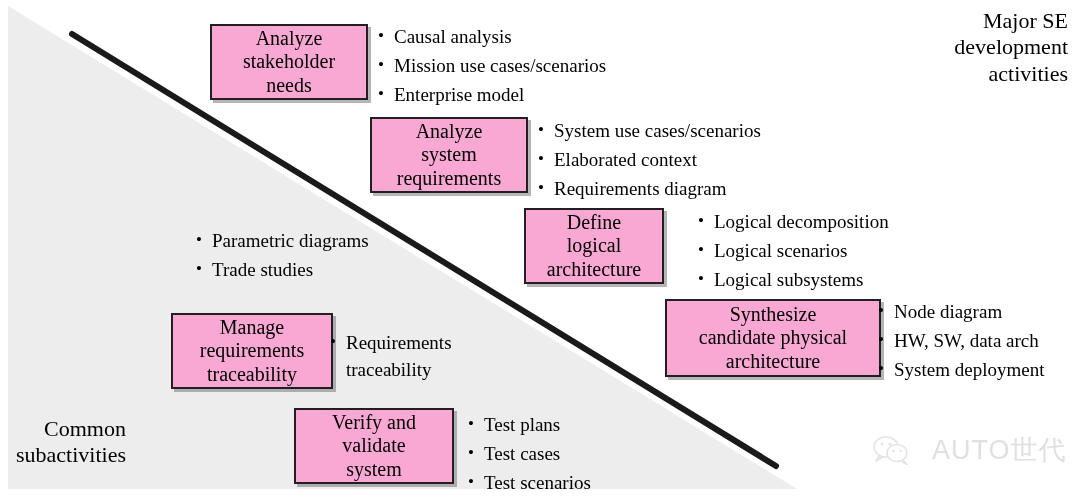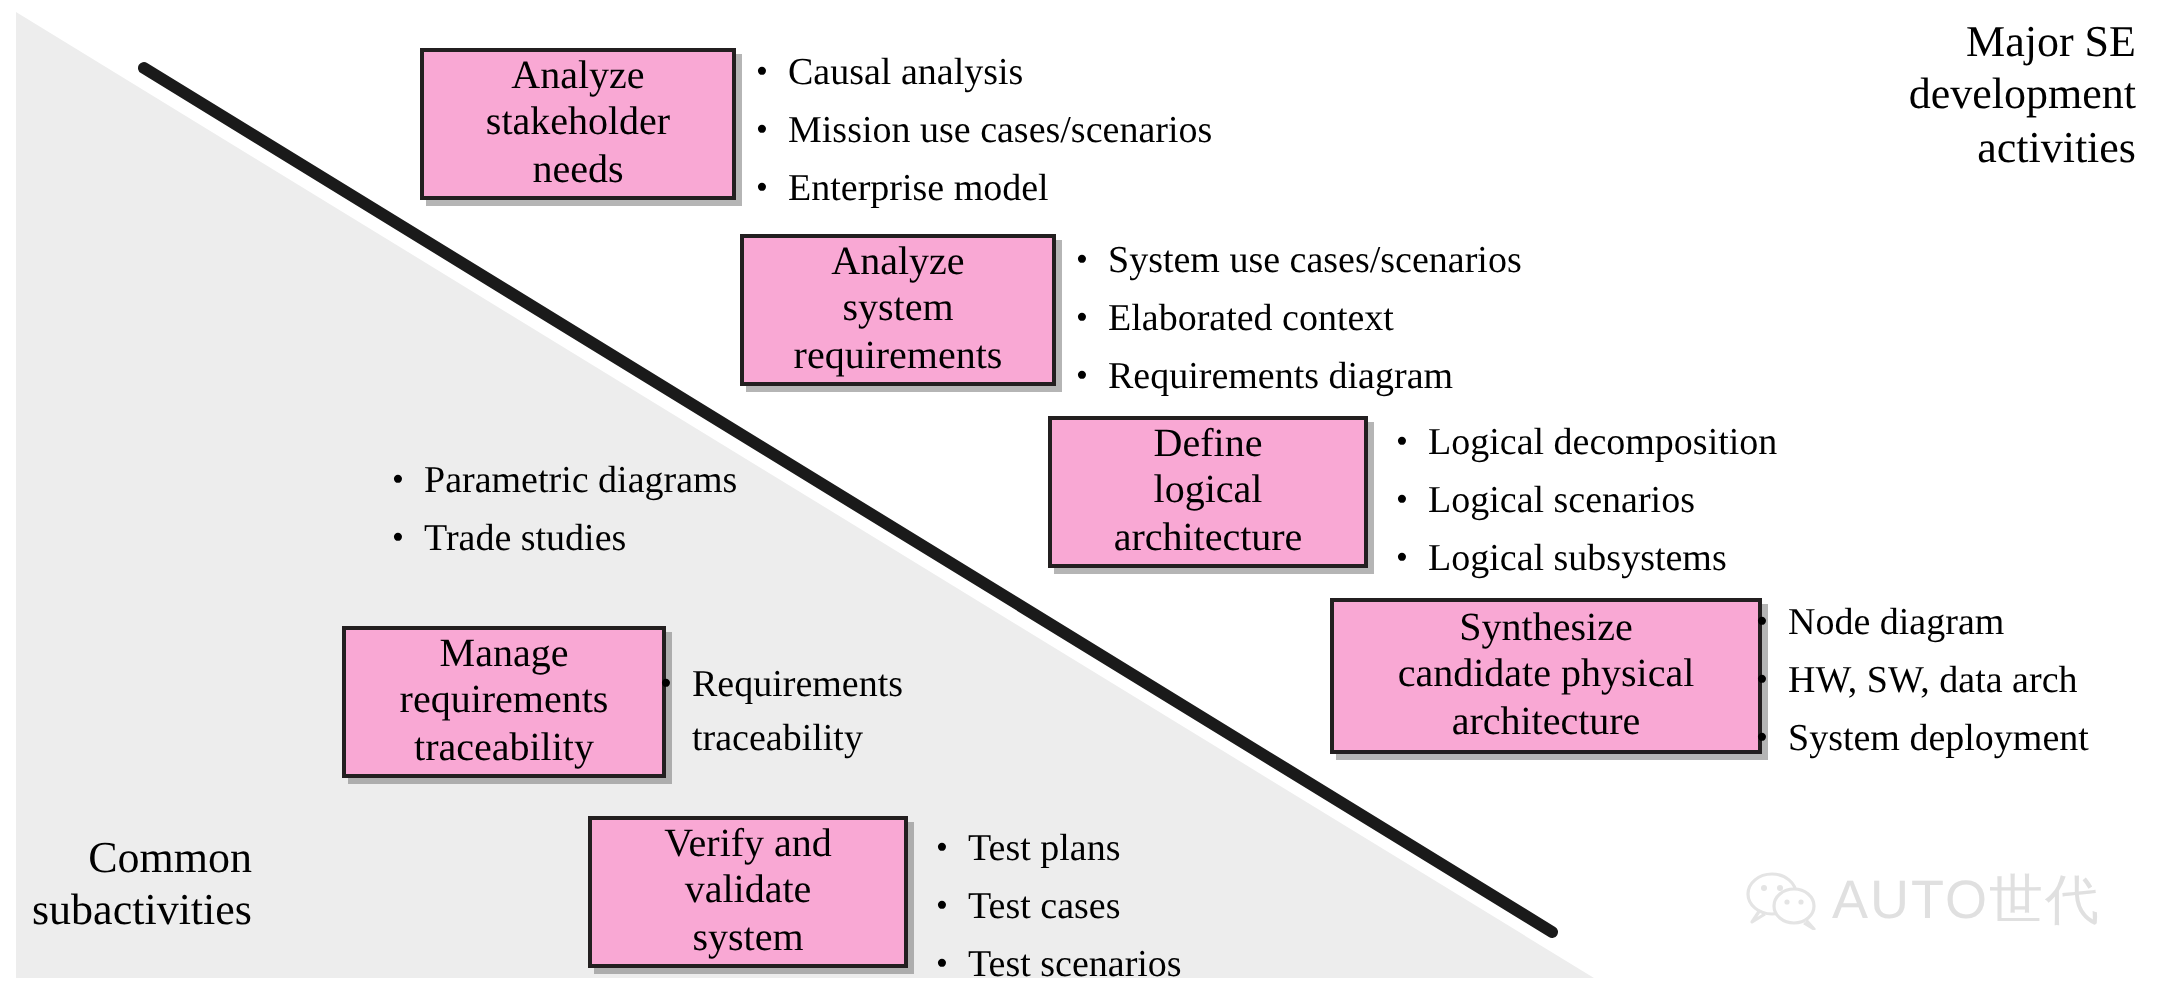--- a/index.html
+++ b/index.html
@@ -99,21 +99,21 @@
     text-align: right;
   }
 
   
   .watermark {
     position: absolute;
     left: 872px;
     top: 432px;
     display: flex;
     align-items: center;
-    gap: 4px;
+    gap: 20px;
     color: #e2e2e2;
     font-size: 27px;
     font-family: "Liberation Sans", "DejaVu Sans", sans-serif;
     letter-spacing: 1px;
     user-select: none;
     pointer-events: none;
   }
   .watermark .wm-text { color: #e0e0e0; }
 </style>
 </head>
@@ -162,21 +162,21 @@
     <div class="bullet-row">
       <span class="bullet-dot">•</span>
       <span class="bullet-text">Elaborated context</span>
     </div>
     <div class="bullet-row">
       <span class="bullet-dot">•</span>
       <span class="bullet-text">Requirements diagram</span>
     </div>
   </div>
 
-  <div class="act-box" id="box-2" style="left:524px; top:208px; width:160px; height:76px;">
+  <div class="act-box" id="box-2" style="left:524px; top:208px; width:140px; height:76px;">
     <span class="boxlabel">Define
 logical
 architecture</span>
   </div>
   <div class="bullets" id="bul-2" style="left:698px; top:209px; width:250px;">
     <div class="bullet-row">
       <span class="bullet-dot">•</span>
       <span class="bullet-text">Logical decomposition</span>
     </div>
     <div class="bullet-row">

